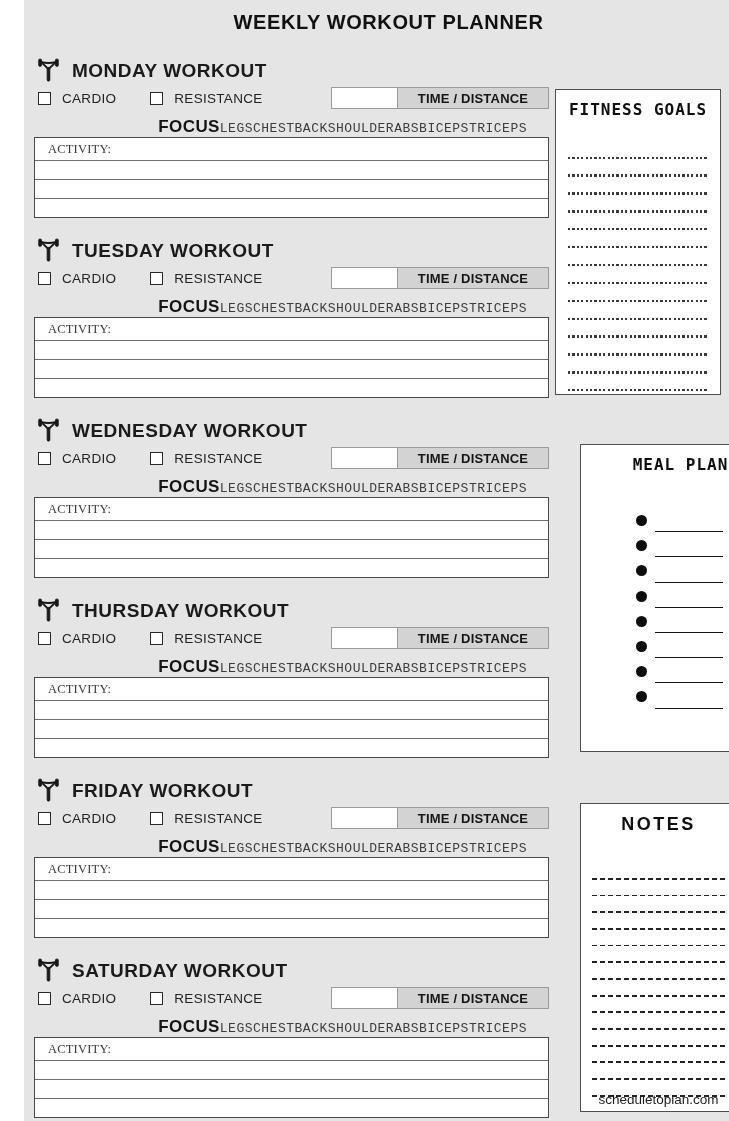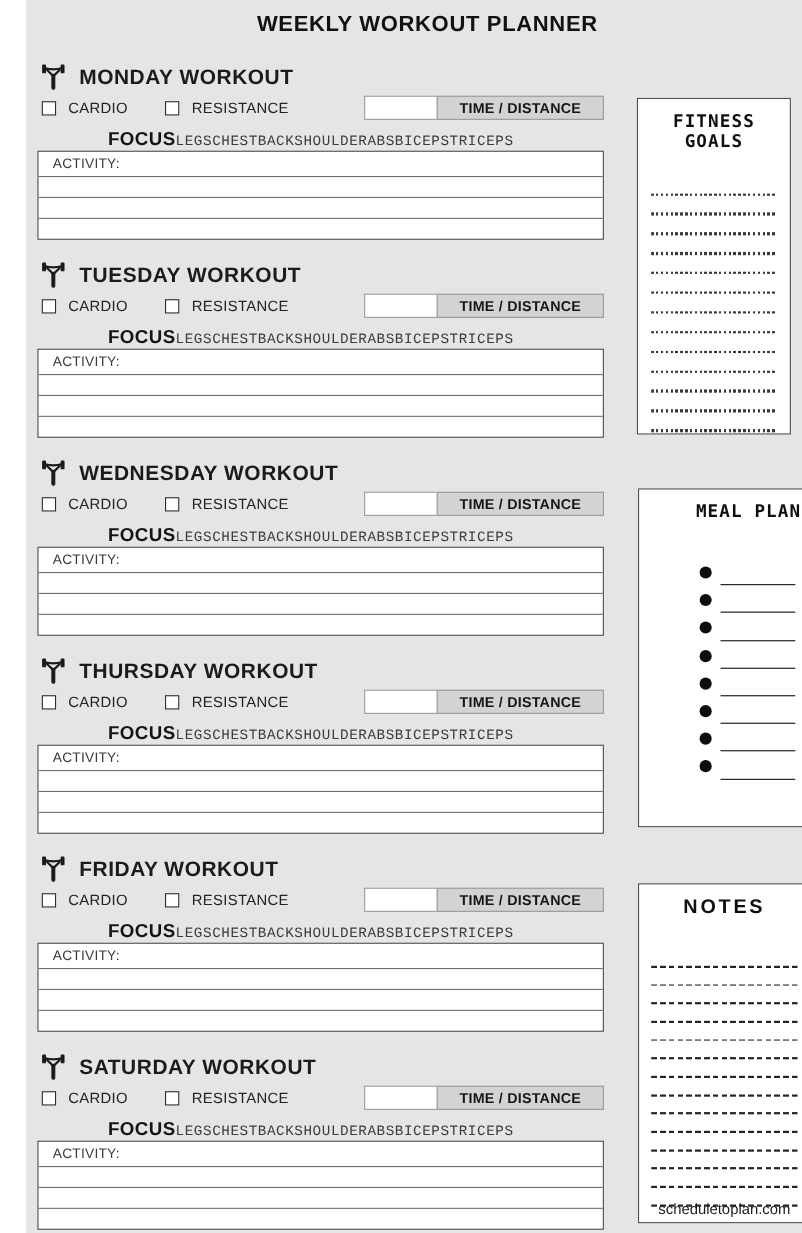--- a/index.html
+++ b/index.html
@@ -27,31 +27,31 @@
   .check-label { font-size:13.5px; color:#232323; letter-spacing:0.3px; }
 
   .time-distance { margin-left:auto; display:flex; height:22px; width:218px; }
   .td-input { width:66px; background:#fff; border:1px solid #9a9a9a; border-right:none; }
   .td-label {
     flex:1; background:#d3d3d3; border:1px solid #9a9a9a;
     display:flex; align-items:center; justify-content:center;
     font-size:13px; font-weight:bold; letter-spacing:0.2px; color:#161616;
   }
 
-  .focus-row { display:flex; align-items:baseline; justify-content:center; height:18px; margin-bottom:2px; padding:0 22px 0 4px; }
+  .focus-row { display:flex; align-items:baseline; justify-content:flex-end; height:18px; margin-bottom:2px; padding:0 22px 0 4px; }
   .focus-label { font-size:17px; font-weight:bold; letter-spacing:0.4px; color:#141414; }
   .focus-option { font-size:13px; color:#3c3c3c; letter-spacing:0.5px;font-family:Liberation Mono, monospace; }
 
   .activity-table { border:1.5px solid #4a4a4a; background:#fff; }
   .activity-row { height:19px; border-top:1px solid #6f6f6f; }
-  .activity-row.first { height:22px; border-top:none; line-height:22px; padding-left:13px; font-size:12.5px; color:#3a3a3a; letter-spacing:0.2px; }
+  .activity-row.first { height:22px; border-top:none; line-height:22px; padding-left:13px; font-size:12.5px; color:#3a3a3a; letter-spacing:0.2px;font-family:Liberation Serif, serif; }
 
   
   .side-box { position:absolute; background:#fff; border:1.5px solid #4f4f4f; overflow:hidden; }
-  #goals-box { left:555px; top:89px;  width:140px; height:306px; }
+  #goals-box { left:531px; top:89px;  width:166px; height:306px; }
   #meal-box  { left:556px; top:444px; width:157px; height:308px;padding-left:44px; }
   #notes-box { left:556px; top:803px; width:157px; height:309px; }
   .side-title {
     text-align:center; font-family:"DejaVu Sans Mono", monospace;
     font-weight:bold; font-size:16px; letter-spacing:1px; margin-top:10px; color:#0f0f0f;
   }
   #notes-box .side-title { font-family:"Liberation Sans", sans-serif; font-size:18px; letter-spacing:2.5px; }
 
   .goal-lines { margin-top:23px; padding:0 12px; }
   .dline { height:17.9px; position:relative; }

